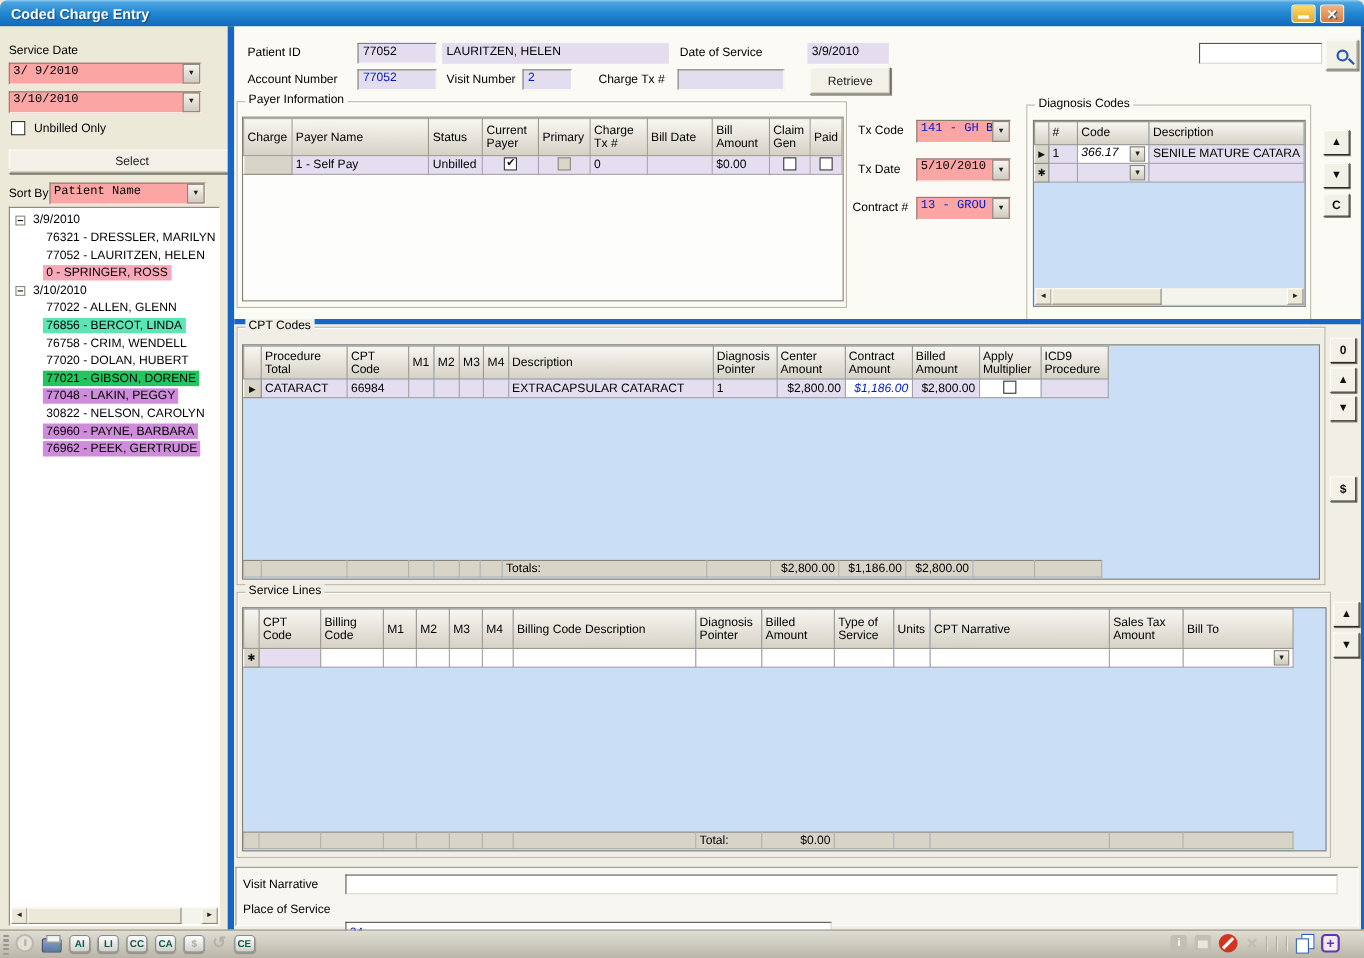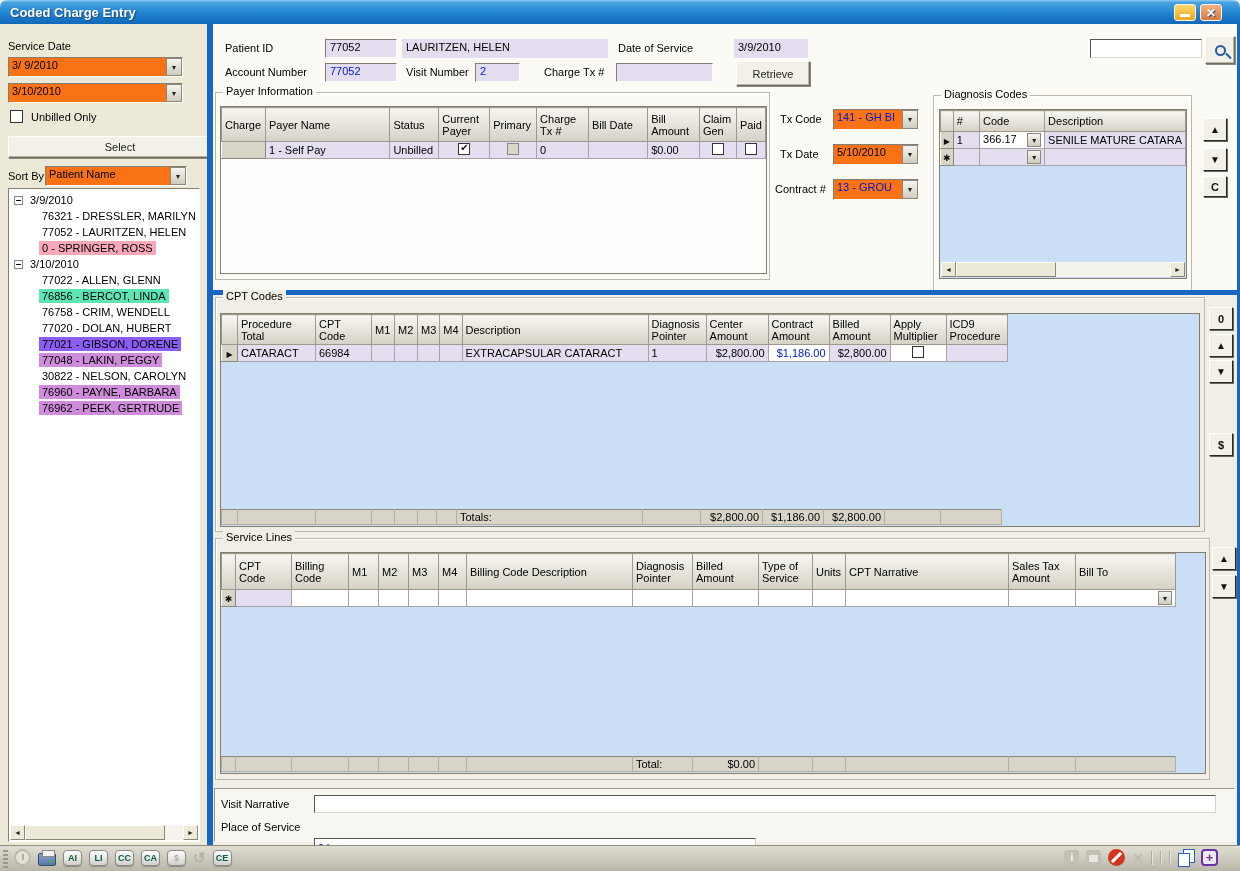--- a/index.html
+++ b/index.html
@@ -29,21 +29,21 @@
 
   
   .sunken { border:1px solid; border-color:#847f72 #fdfcf8 #fdfcf8 #847f72; }
   .fld { position:absolute; background:#e3ddef; border:1px solid; border-color:#847f72 #fdfcf8 #fdfcf8 #847f72;
     font-size:11px; padding:1px 4px; overflow:hidden; white-space:nowrap; }
   .fldflat { position:absolute; background:#e3ddef; font-size:11px; padding:2px 4px; overflow:hidden; white-space:nowrap; }
   .blue { color:#0018c8; }
   .btn { position:absolute; background:#f2f0e7; border:1px solid #6e6c60; border-top-color:#fdfdfa; border-left-color:#fdfdfa;
     box-shadow:inset -1px -1px 0 #b8b5a8, 1px 1px 0 #8a887c; font-size:11px; color:#222;
     display:flex; align-items:center; justify-content:center; cursor:default; }
-  .combo { position:absolute; background:#f97316; border:1px solid; border-color:#847f72 #fdfcf8 #fdfcf8 #847f72; display:flex; }
+  .combo { position:absolute; background:#fca5a5; border:1px solid; border-color:#847f72 #fdfcf8 #fdfcf8 #847f72; display:flex;font-family:Liberation Mono, monospace; }
   .combo .txt { flex:1; font-size:11px; padding:1px 3px; overflow:hidden; white-space:nowrap; }
   .combo .arrow, .cellarrow { width:16px; background:linear-gradient(#f6f4ee,#cfcbbf); border:1px solid #8a887c;
     display:flex; align-items:center; justify-content:center; }
   .combo .arrow::after, .cellarrow::after { content:"▼"; font-size:7px; color:#222; }
   .cellarrow { float:right; width:14px; height:14px; margin-top:0px; }
   .cb { width:12px; height:12px; background:#fff; border:1px solid #333; display:inline-block; position:relative; }
   .cb.checked::after { content:"✔"; position:absolute; top:-2px; left:1px; font-size:10px; color:#111; }
   .cb.disabled { background:#d9d6ca; border-color:#8a887c; }
   tr.navy .cb.disabled { background:#c3c9de; }
   .cb.disabled.checked::after { color:#3c4c6e; }
@@ -55,21 +55,21 @@
   .on-gray .legend { background:#f0eee5; }
 
   
   .gridbox { position:absolute; border:1px solid #847f72; background:#cadef6; overflow:hidden; }
   .gridbox.whitebg { background:#fdfdfb; }
   table.grid { border-collapse:collapse; table-layout:fixed; }
   .grid th { background:linear-gradient(#f8f6f1,#d5d1c6); border:1px solid #9d998c; font-weight:normal;
     font-size:11px; text-align:left; padding:0 3px; vertical-align:middle; overflow:hidden; }
   .grid td { border:1px solid #a7a2a8; font-size:11px; padding:0 3px; height:17px; overflow:hidden; white-space:nowrap; }
   td.lav { background:#e4def0; }
-  td.wht { background:#fff; }
+  td.wht { background:#fff;font-style:italic; }
   td.selc { background:#d8d4c8; border:1px solid; border-color:#fdfdfa #8a887c #8a887c #fdfdfa; padding:0; text-align:center; }
   td.selc.ptr::after { content:"▶"; font-size:8px; color:#111; }
   td.selc.star::after { content:"✱"; font-size:9px; color:#111; }
   tr.navy td { background:#131c7d; color:#fff; }
   tr.navy td.selc { background:#d8d4c8; color:#000; }
   td.r { text-align:right; }
   td.c { text-align:center; }
   table.totals { border-collapse:collapse; table-layout:fixed; position:absolute; left:0; bottom:1px; }
   .totals td { background:#d8d4c8; border:1px solid #b2aea2; border-top-color:#8a887c; height:15px;
     font-size:11px; padding:0 3px; overflow:hidden; white-space:nowrap; }
@@ -208,21 +208,21 @@
         <div class="tnode tchild">
             <span class="tlabel" style="background-color: rgb(93, 230, 180);">76856 - BERCOT, LINDA</span>
           </div>
         <div class="tnode tchild">
             <span class="tlabel">76758 - CRIM, WENDELL</span>
           </div>
         <div class="tnode tchild">
             <span class="tlabel">77020 - DOLAN, HUBERT</span>
           </div>
         <div class="tnode tchild">
-            <span class="tlabel" style="background-color: #8b5cf6;">77021 - GIBSON, DORENE</span>
+            <span class="tlabel" style="background-color: #22c55e;">77021 - GIBSON, DORENE</span>
           </div>
         <div class="tnode tchild">
             <span class="tlabel" style="background-color: rgb(207, 140, 219);">77048 - LAKIN, PEGGY</span>
           </div>
         <div class="tnode tchild">
             <span class="tlabel">30822 - NELSON, CAROLYN</span>
           </div>
         <div class="tnode tchild">
             <span class="tlabel" style="background-color: rgb(207, 140, 219);">76960 - PAYNE, BARBARA</span>
           </div>

